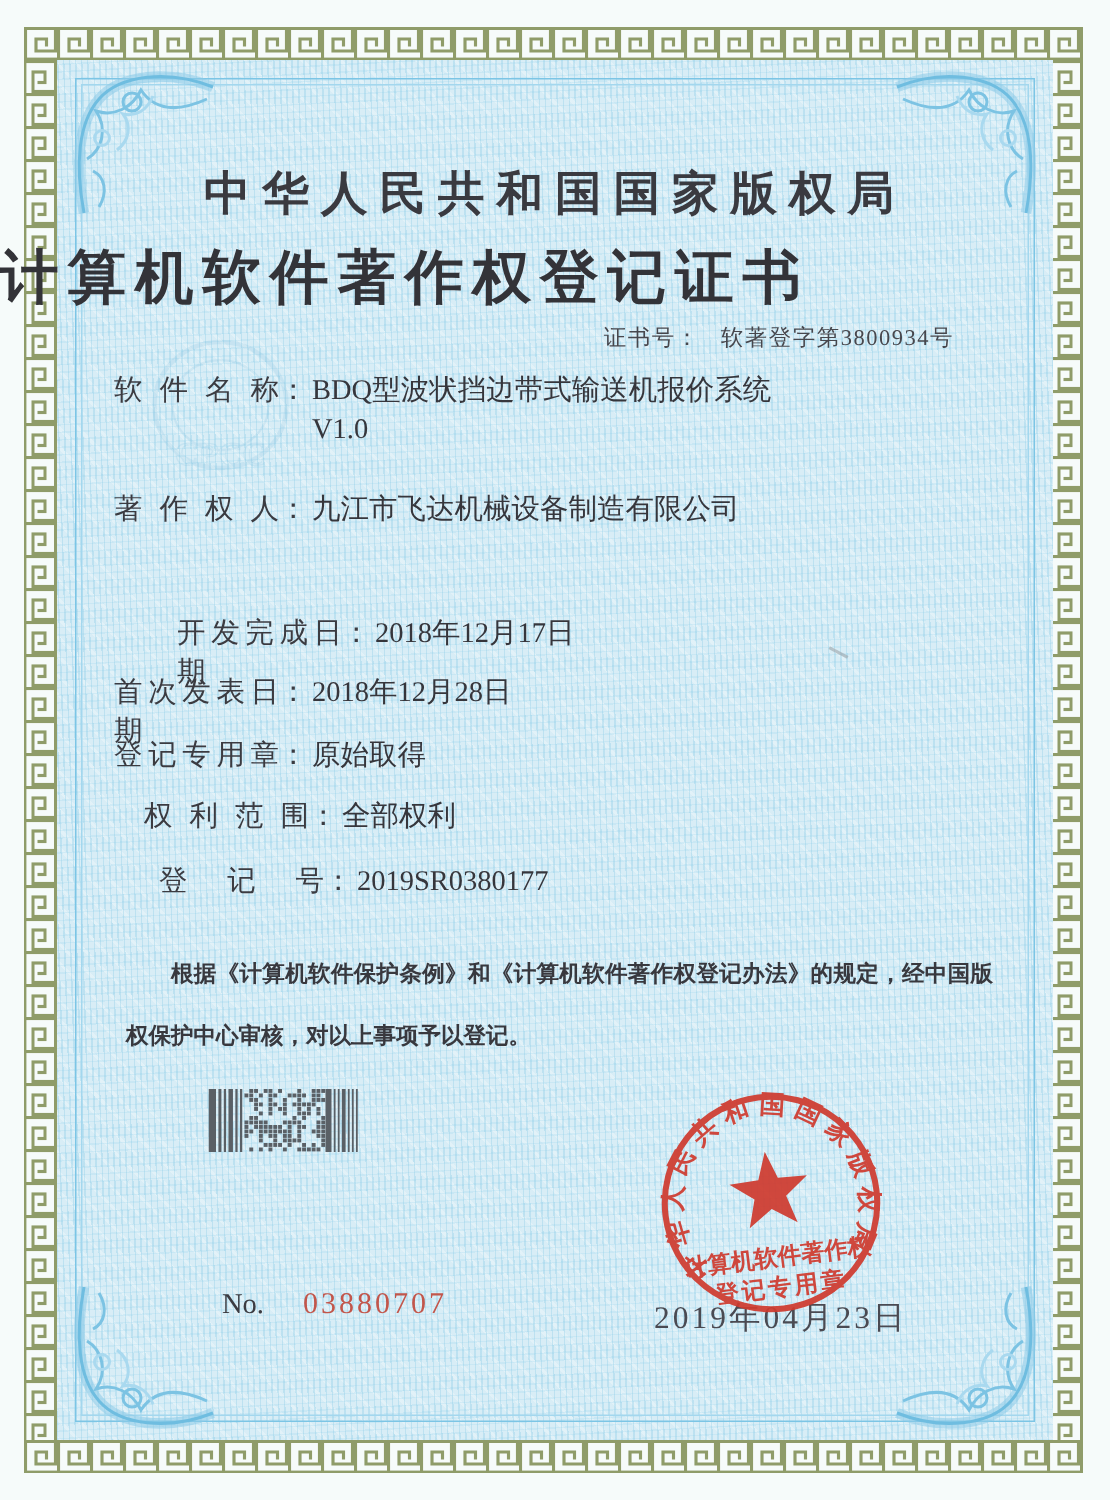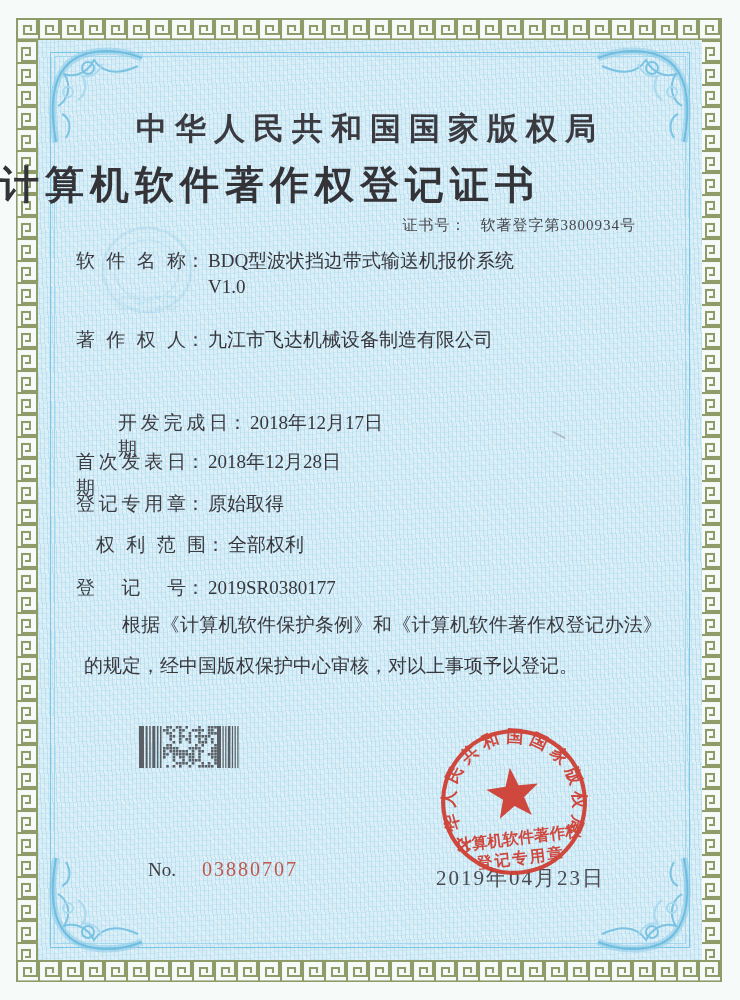--- a/index.html
+++ b/index.html
@@ -57,25 +57,26 @@
     vertical-align:top;color:#3b3b41;
   }
   .row .colon{display:inline-block;width:18px;vertical-align:top;color:#3b3b41;}
   .row .val{display:inline-block;vertical-align:top;margin-left:4px;max-width:400px;color:#36363c;}
   .r0{top:248px;}
   .r1{top:327px;}
   .r2{top:410px;margin-left:42px;}
   .r3{top:449px;}
   .r4{top:491px;}
   .r5{top:532px;margin-left:20px;}
-  .r6{top:575px;}
+  .r6{top:575px;margin-left:30px;}
   .statement{
-    position:absolute;left:84px;top:604px;width:578px;
-    font-size:19px;line-height:41px;text-indent:2em;color:#38383e;
+    position:absolute;left:84px;top:630px;width:578px;
+    font-size:15px;line-height:41px;text-indent:2em;color:#38383e;
     text-align:justify;
+    font-weight:bold;
   }
   .barcode{position:absolute;left:139px;top:726px;}
   .no-line{position:absolute;left:148px;top:858px;font-size:19px;color:#3c3c42;}
   .no-line .serial{
     font-family:Liberation Serif, serif;
     color:#c2564b;font-size:20px;letter-spacing:2px;margin-left:26px;
   }
   .issue-date{
     position:absolute;left:436px;top:864px;
     font-size:21px;letter-spacing:2px;color:#4a4a52;z-index:1;

